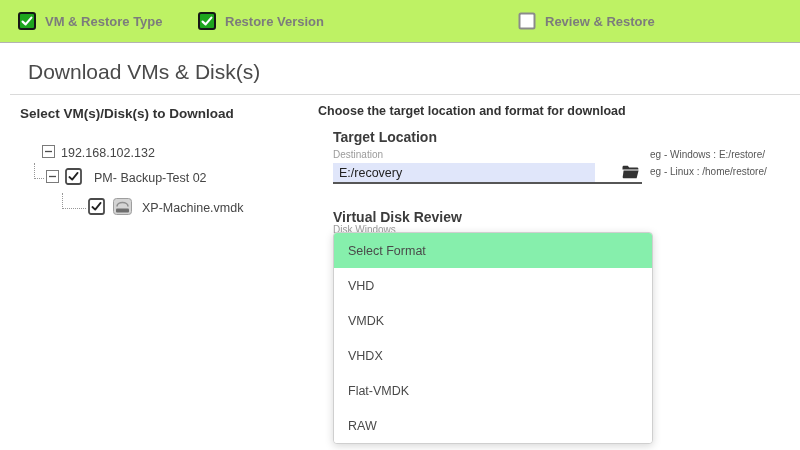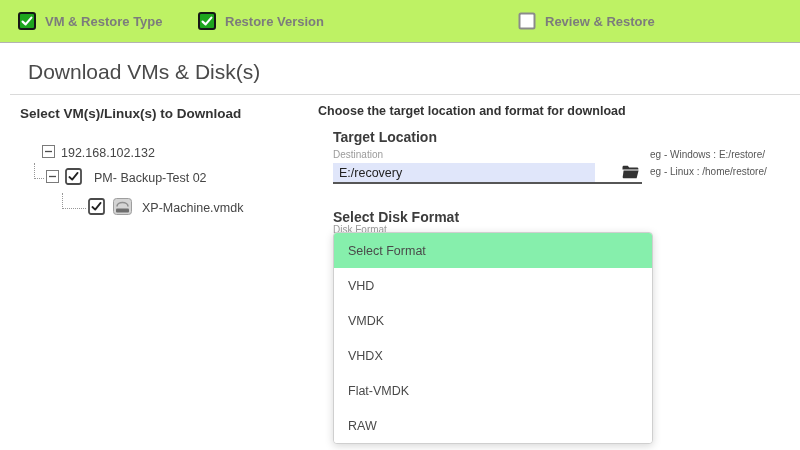--- a/index.html
+++ b/index.html
@@ -115,21 +115,21 @@
             <rect x="1.5" y="1.5" width="15" height="15" rx="1.5" fill="#fff" stroke="#8b8b8b" stroke-width="2"></rect>
           </svg>
       </span>
       <span class="step-label">Review &amp; Restore</span>
     </div>
   </div>
 
   <div class="page-title">Download VMs &amp; Disk(s)</div>
   <div class="hdivider"></div>
 
-  <div class="left-heading">Select VM(s)/Linux(s) to Download</div>
+  <div class="left-heading">Select VM(s)/Disk(s) to Download</div>
 
   <div class="tree-row row1">
     <span>
       <svg width="13" height="13" viewBox="0 0 13 13">
           <rect x="0.5" y="0.5" width="12" height="12" fill="#fff" stroke="#7a7a7a"></rect>
           <line x1="3" y1="6.5" x2="10" y2="6.5" stroke="#4d4d4d" stroke-width="1.3"></line>
         </svg>
     </span>
     <span class="lbl">192.168.102.132</span>
   </div>
@@ -182,22 +182,22 @@
           <path d="M1.6 5.6 H16.6 L14.6 13.2 H1.9 C1.1 13.2 0.6 12.6 0.7 11.9 Z" fill="#333"></path>
         </svg>
     </span>
   </div>
 
   <div class="hints">
     <div>eg - Windows : E:/restore/</div>
     <div>eg - Linux : /home/restore/</div>
   </div>
 
-  <div class="fld-title vdf-title">Select Disk Format</div>
-  <div class="fld-sub vdf-sub">Disk Format</div>
+  <div class="fld-title vdf-title">Virtual Disk Review</div>
+  <div class="fld-sub vdf-sub">Disk Windows</div>
 
   <div class="dropdown">
     <div class="opt hl">Select Format</div>
     <div class="opt">VHD</div>
     <div class="opt">VMDK</div>
     <div class="opt">VHDX</div>
     <div class="opt">Flat-VMDK</div>
     <div class="opt">RAW</div>
   </div>
 

